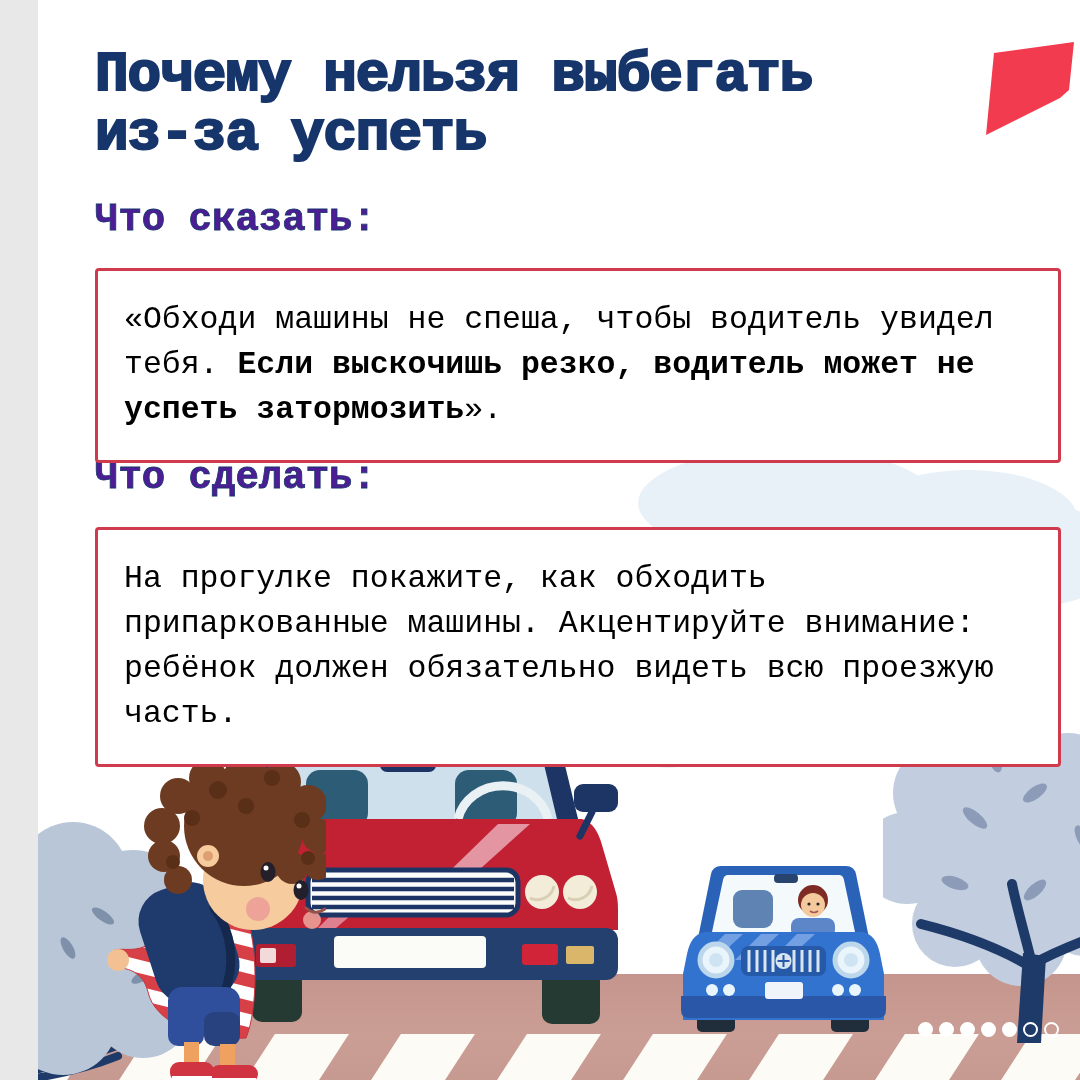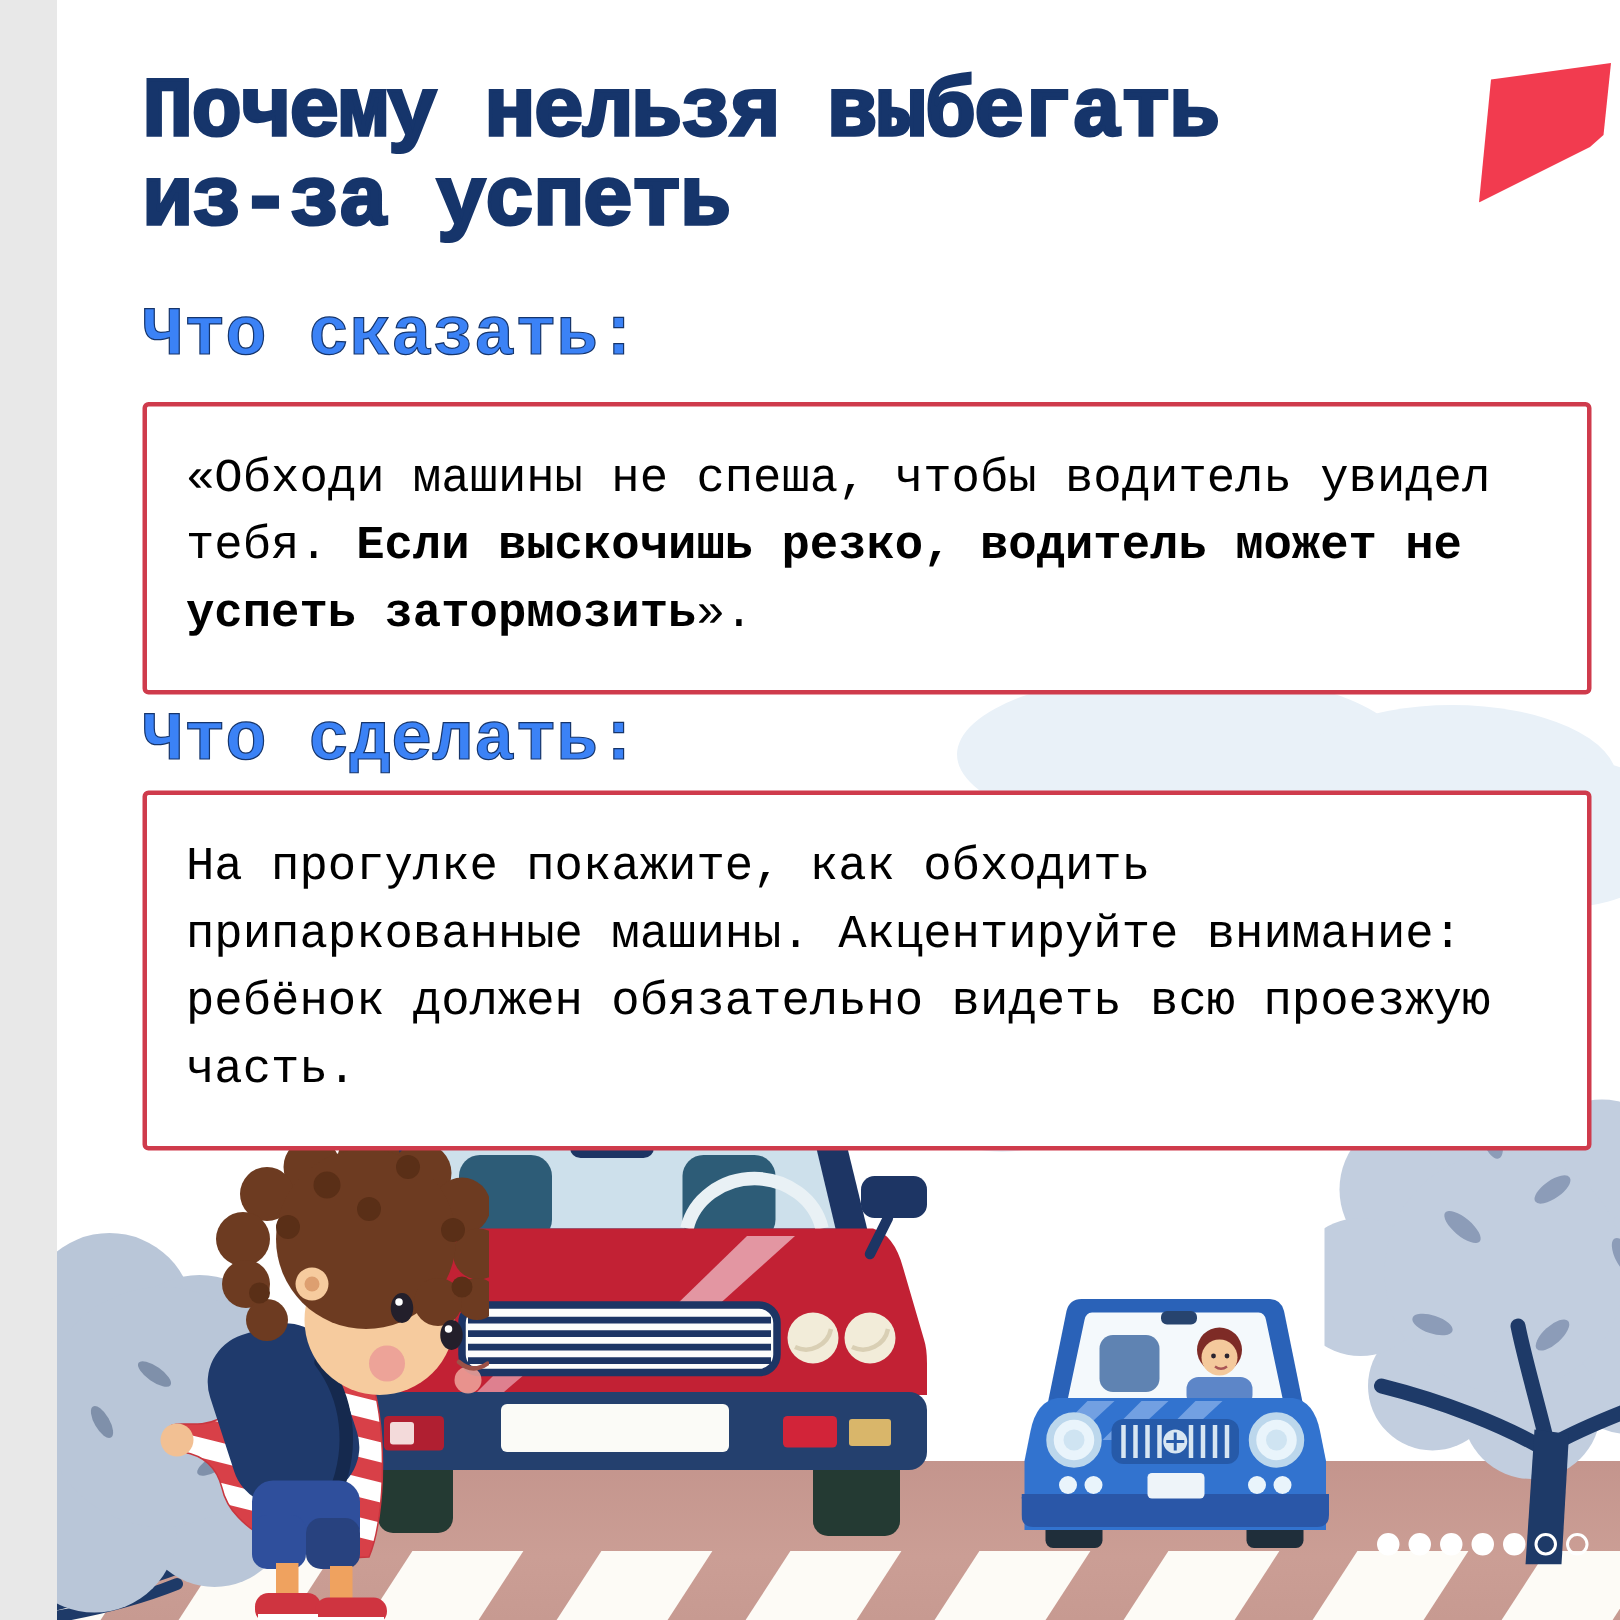--- a/index.html
+++ b/index.html
@@ -3,24 +3,24 @@
 <meta charset="utf-8">
 <style>
   html,body{margin:0;padding:0;background:#e8e8e8;}
   .page{position:relative;width:1080px;height:1080px;background:#ffffff;overflow:hidden;
         font-family:Liberation Mono, monospace;margin-left:38px;}
   
   .title{position:absolute;left:57px;top:46px;color:#16356b;font-size:56px;font-weight:800;
          line-height:1.06;letter-spacing:-1px;-webkit-text-stroke:2.2px #16356b;}
   .logo{position:absolute;left:948px;top:42px;width:88px;height:93px;}
   
-  .sec-label{position:absolute;left:57px;color:#3b82f6;font-size:46px;font-weight:800;
+  .sec-label{position:absolute;left:57px;color:#4c1d95;font-size:39px;font-weight:800;
              -webkit-text-stroke:0.8px #16356b;}
   .label-say{top:198px;}
-  .label-do{top:468px;text-align:center;}
+  .label-do{top:456px;text-align:center;}
   
   .tip-box{position:absolute;left:57px;width:966px;box-sizing:border-box;background:#ffffff;
            border:3px solid #cf3b4c;border-radius:4px;padding:26px 30px 28px 26px;
            color:#000000;font-size:31.5px;line-height:1.43;z-index:5;}
   .tip-box b{font-weight:800;}
   .box-say{top:268px;min-height:175px;}
   .box-do{top:527px;min-height:165px;}
   
   .cloud{position:absolute;background:#e9f1f8;border-radius:50%;z-index:0;}
   .road{position:absolute;left:0;top:974px;width:1080px;height:106px;

